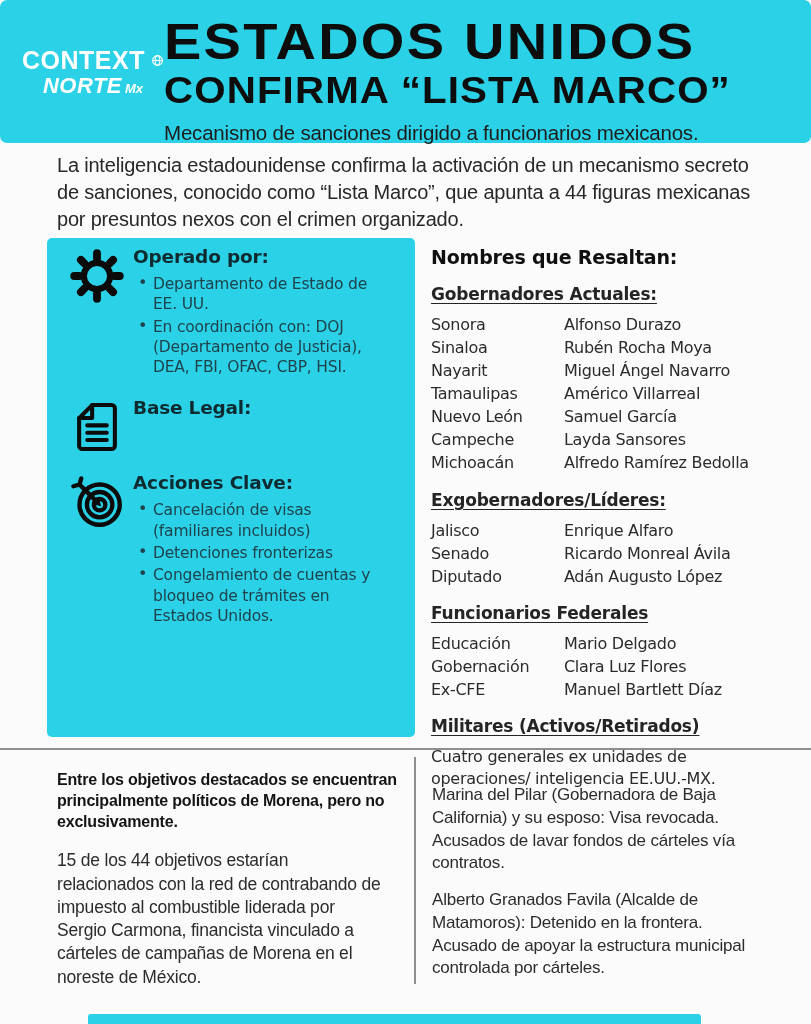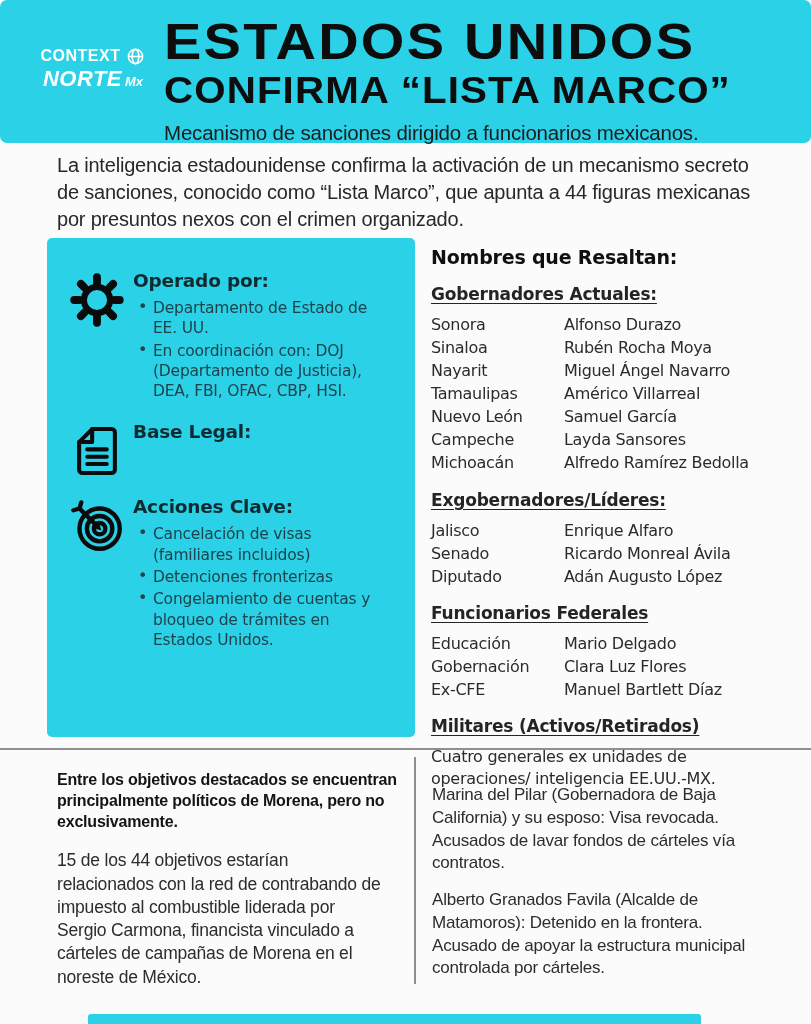--- a/index.html
+++ b/index.html
@@ -3,37 +3,37 @@
 <meta charset="utf-8">
 <style>
   html,body{margin:0;padding:0;background:#f6f6f6;}
   .page{position:relative;width:811px;height:1024px;background:#fbfbfb;overflow:hidden;
         font-family:"Liberation Sans",sans-serif;color:#222;}
 
   
   .hdr{position:absolute;left:0;top:0;width:811px;height:143px;background:#2BD1E6;border-radius:7px;}
   .logo{position:absolute;left:22px;top:47px;width:142px;text-align:center;color:#fff;line-height:1.05;}
   .logo-l1{display:flex;align-items:center;justify-content:center;gap:6px;
-           font-size:16px;font-weight:800;letter-spacing:.5px;}
+           font-size:25px;font-weight:800;letter-spacing:.5px;}
   .logo-l2{font-size:22px;font-weight:800;letter-spacing:.5px;margin-top:1px;font-style:italic;}
   .logo-mx{font-size:13px;font-weight:700;letter-spacing:0;margin-left:3px;}
   .titles{position:absolute;left:164px;top:17px;}
   .t1{font-size:50px;font-weight:900;color:#0d0d0d;line-height:1.0;letter-spacing:2px;
       transform:scaleX(1.12);transform-origin:left top;white-space:nowrap;}
   .t2{font-size:37px;font-weight:900;color:#0d0d0d;line-height:1.05;letter-spacing:1px;margin-top:5px;
       transform:scaleX(1.09);transform-origin:left top;white-space:nowrap;}
   .sub{font-size:20.5px;font-weight:500;color:#1c1c1c;margin-top:10px;letter-spacing:-.2px;}
 
   
   .intro{position:absolute;left:57px;top:152px;width:705px;margin:0;
          font-size:20px;font-weight:500;line-height:1.34;color:#282828;letter-spacing:-.2px;}
 
   
   .infobox{position:absolute;left:47px;top:238px;width:368px;height:499px;background:#2BD1E6;
-           border-radius:5px;box-sizing:border-box;padding:32px 12px 0 14px;}
+           border-radius:5px;box-sizing:border-box;padding:8px 12px 0 14px;}
   .sec{display:flex;margin-bottom:17px;}
   .icon-col{width:72px;flex:none;display:flex;justify-content:center;align-items:flex-start;padding-top:2px;}
   .sec-body{width:247px;font-family:"DejaVu Sans",sans-serif;}
   .sec-body h3{margin:0 0 7px;font-size:18.5px;font-weight:700;color:#0e2b31;letter-spacing:-.2px;}
   .sec-body ul{margin:3px;padding:0;list-style:none;}
   .sec-body li{position:relative;padding-left:17px;font-size:15.5px;line-height:1.31;color:#1e434d;margin-bottom:2px;letter-spacing:-.2px;}
   .sec-body li::before{content:"•";position:absolute;left:2px;top:-1px;font-size:16px;color:#1e434d;}
 
   
   .names{position:absolute;left:431px;top:246px;width:352px;font-family:"DejaVu Sans",sans-serif;}

